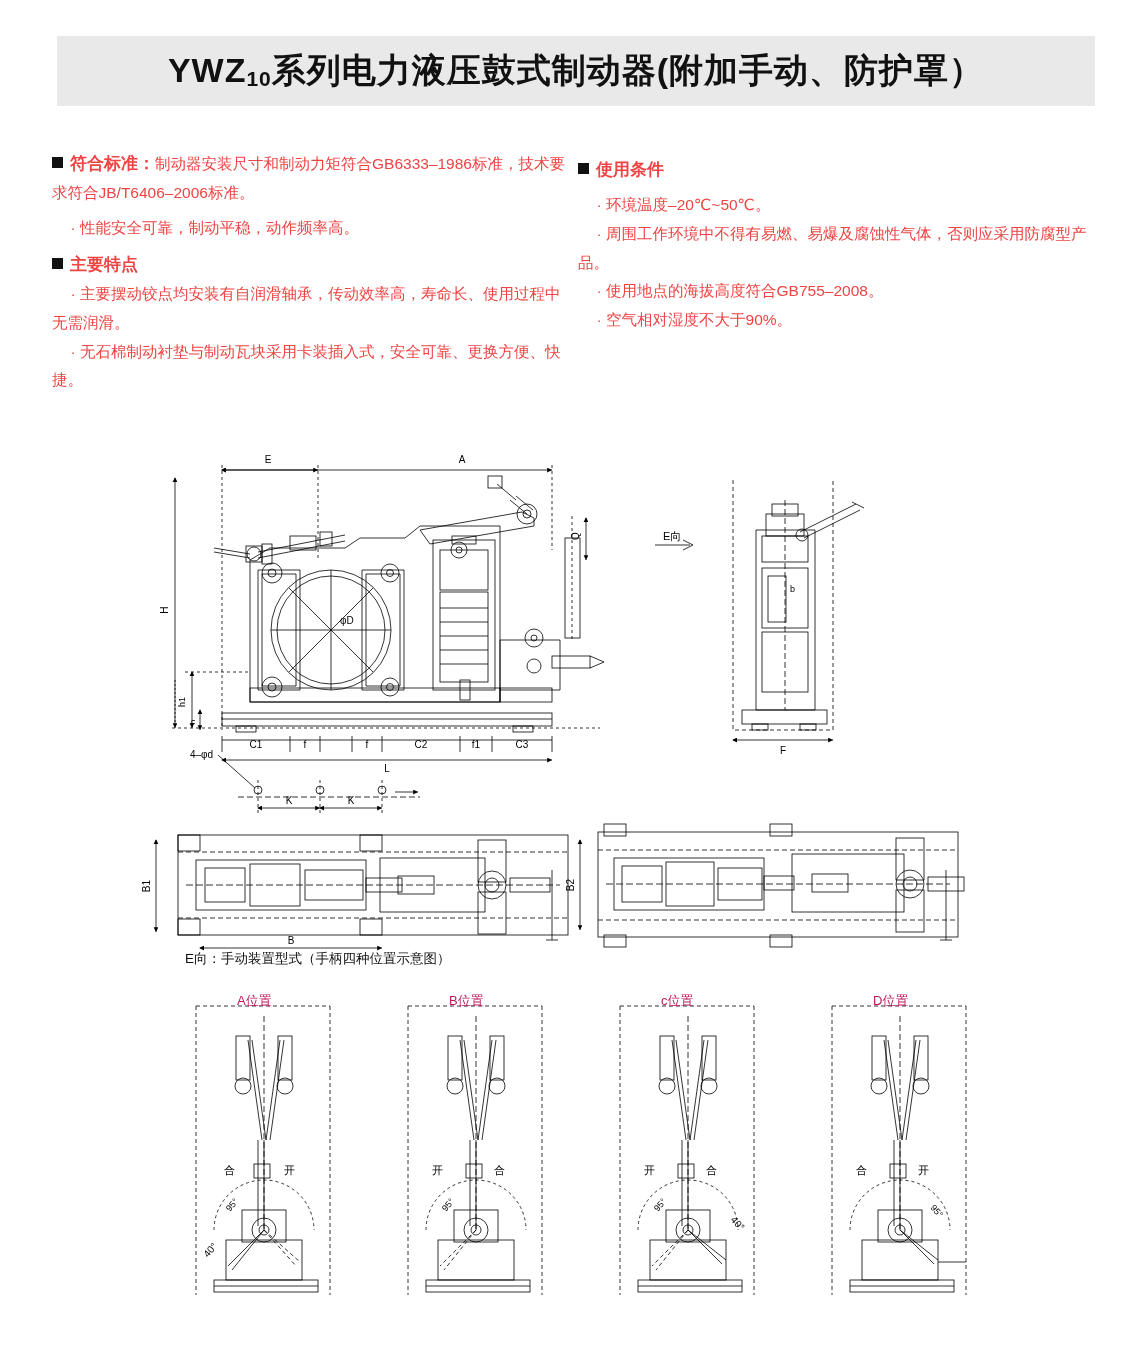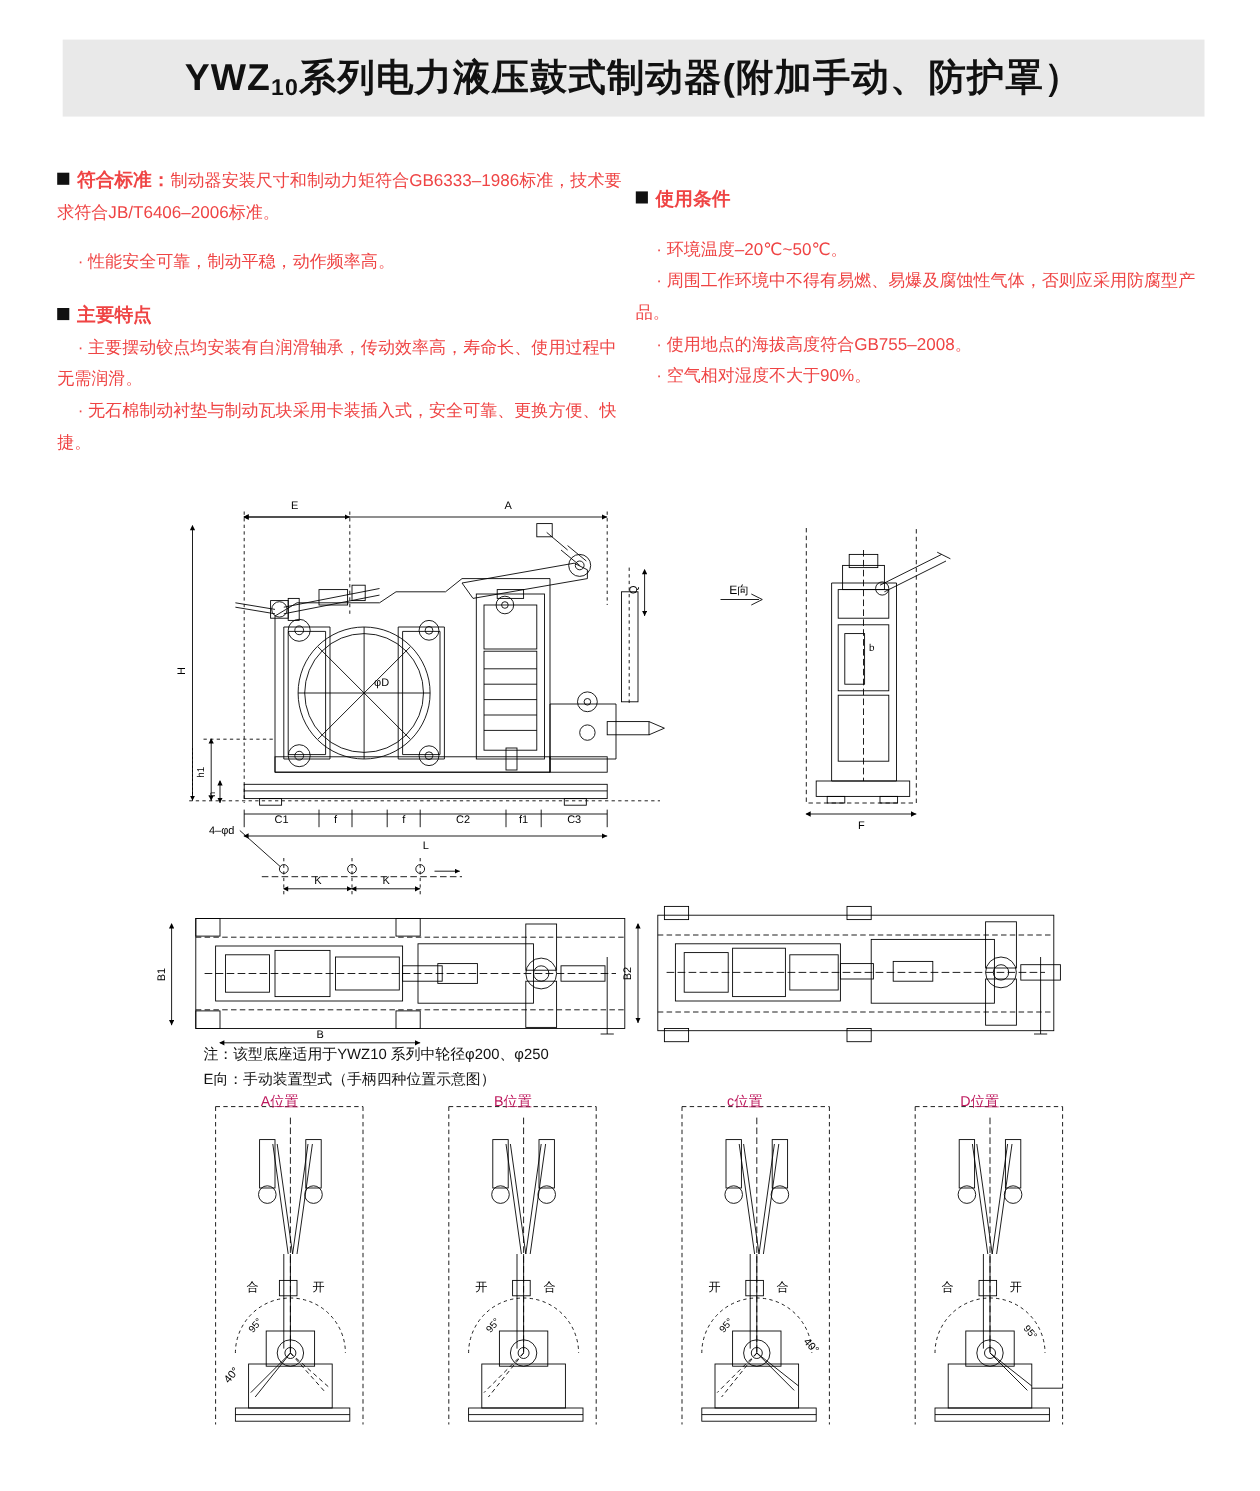--- a/index.html
+++ b/index.html
@@ -24,21 +24,21 @@
   .title-text sub{font-size:21px;vertical-align:baseline;position:relative;top:4px;}
 
   
   .col{position:absolute;font-size:15.5px;line-height:1.85;color:#ef4444;}
   .col-left{left:52px;top:148px;width:520px;}
   .col-right{left:578px;top:148px;width:510px;}
   .hd{font-weight:bold;font-size:17px;}
   .sq{display:inline-block;width:11px;height:11px;background:#111;margin-right:7px;vertical-align:1px;}
   .p{margin:0;}
   .indent2{text-indent:1.2em;}
-  .mt6{margin-top:17px;}
+  .mt6{margin-top:6px;}
 
   
   .drawing{position:absolute;left:0;top:440px;width:1145px;height:900px;}
   .drawing svg{display:block;}
   .note{position:absolute;font-size:13.5px;line-height:1.6;color:#111;}
   .note-l{left:185px;top:508px;width:360px;}
   .note-r{left:600px;top:508px;width:420px;}
   .pos-label{position:absolute;font-size:13px;color:#be185d;}
 </style>
 </head>
@@ -401,21 +401,20 @@
     <rect x="890" y="724" width="16" height="14"></rect>
     <line x1="938" y1="822" x2="966" y2="822"></line>
     <text x="856" y="734" font-size="11" fill="#000" stroke="none">合</text>
     <text x="918" y="734" font-size="11" fill="#000" stroke="none">开</text>
     <text x="930" y="768" font-size="9" fill="#000" stroke="none" transform="rotate(48 930 768)">95°</text>
   </g>
   </g>
 </svg>
 
   <div class="note note-l">
-    <div>注：该型底座适用于YWZ10 系列中轮径φ200、φ250</div>
     <div>E向：手动装置型式（手柄四种位置示意图）</div>
   </div>
 
   <div class="pos-label" style="left:237px;top:552px;">A位置</div>
   <div class="pos-label" style="left:449px;top:552px;">B位置</div>
   <div class="pos-label" style="left:661px;top:552px;">c位置</div>
   <div class="pos-label" style="left:873px;top:552px;">D位置</div>
 </div>
 
 </body></html>

